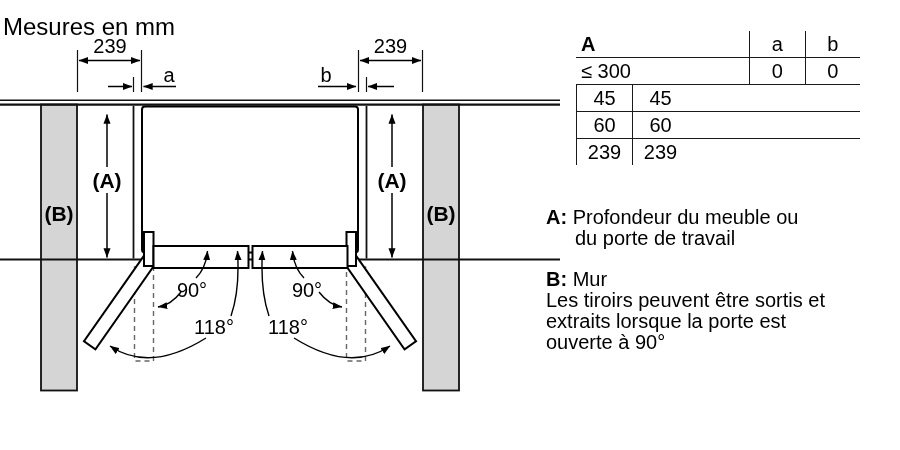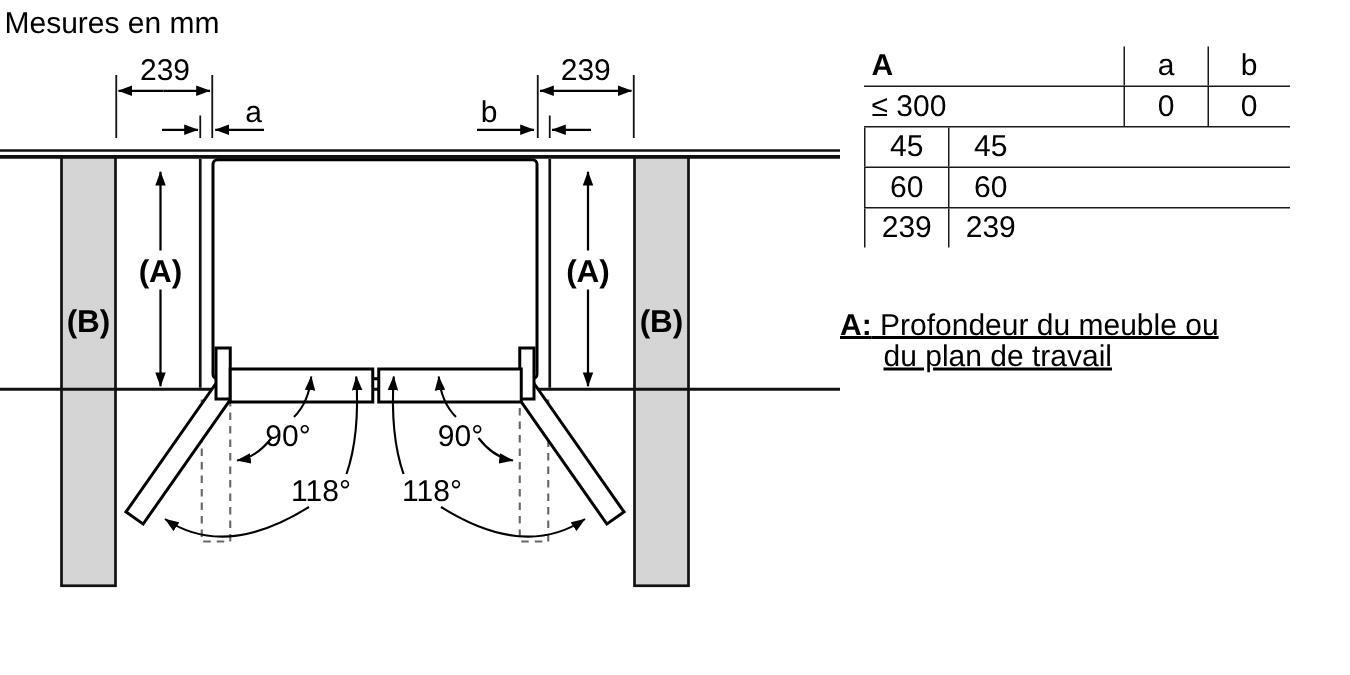--- a/index.html
+++ b/index.html
@@ -1,21 +1,21 @@
 <!DOCTYPE html>
 <html><head>
 <meta charset="utf-8">
 <style>
   html,body{margin:0;padding:0;background:#fff;}
   .canvas{
     position:relative;width:900px;height:450px;background:#ffffff;
     font-family:"Liberation Sans",sans-serif;color:#000;overflow:hidden;
   }
   .title{
-    position:absolute;left:3px;top:4px;font-size:20px;line-height:24px;
+    position:absolute;left:3px;top:15px;font-size:24px;line-height:24px;
     white-space:nowrap;
   }
   svg text{font-family:"Liberation Sans",sans-serif;fill:#000;}
 
   
   .spec-table{
     position:absolute;left:576px;top:31px;width:284px;font-size:20px;
   }
   .t-row{display:flex;height:26px;}
   .t-row:not(:last-child){border-bottom:1.6px solid #1a1a1a;}
@@ -24,23 +24,22 @@
     white-space:nowrap;
   }
   .c-val{
     width:55px;border-left:1.6px solid #1a1a1a;display:flex;
     align-items:center;justify-content:center;align-self:stretch;
   }
   .t-head .c-range{font-weight:bold;}
 
   
   .note{
-    position:absolute;left:560px;font-size:20px;line-height:21px;
+    position:absolute;left:546px;font-size:20px;line-height:21px;
     white-space:nowrap;
-    text-decoration:underline;
   }
   .note b{font-weight:bold;}
   .indent{padding-left:29px;}
 </style>
 </head>
 <body>
 
 <div class="canvas">
 
   <div class="title">Mesures en mm</div>
@@ -149,17 +148,23 @@
       <div class="c-val">60</div>
     </div>
     <div class="t-row">
       <div class="c-val">239</div>
       <div class="c-val">239</div>
     </div>
   </div>
 
   <div class="note" style="top:207px;">
     <div><b>A:</b> <span>Profondeur du meuble ou</span></div>
-    <div class="indent">du plan de travail</div>
+    <div class="indent">du porte de travail</div>
   </div>
 
+  <div class="note" style="top:269px;">
+    <div><b>B:</b> <span>Mur</span></div>
+    <div>Les tiroirs peuvent être sortis et</div>
+    <div>extraits lorsque la porte est</div>
+    <div>ouverte à 90°</div>
+  </div>
 
 </div>
 
 </body></html>

